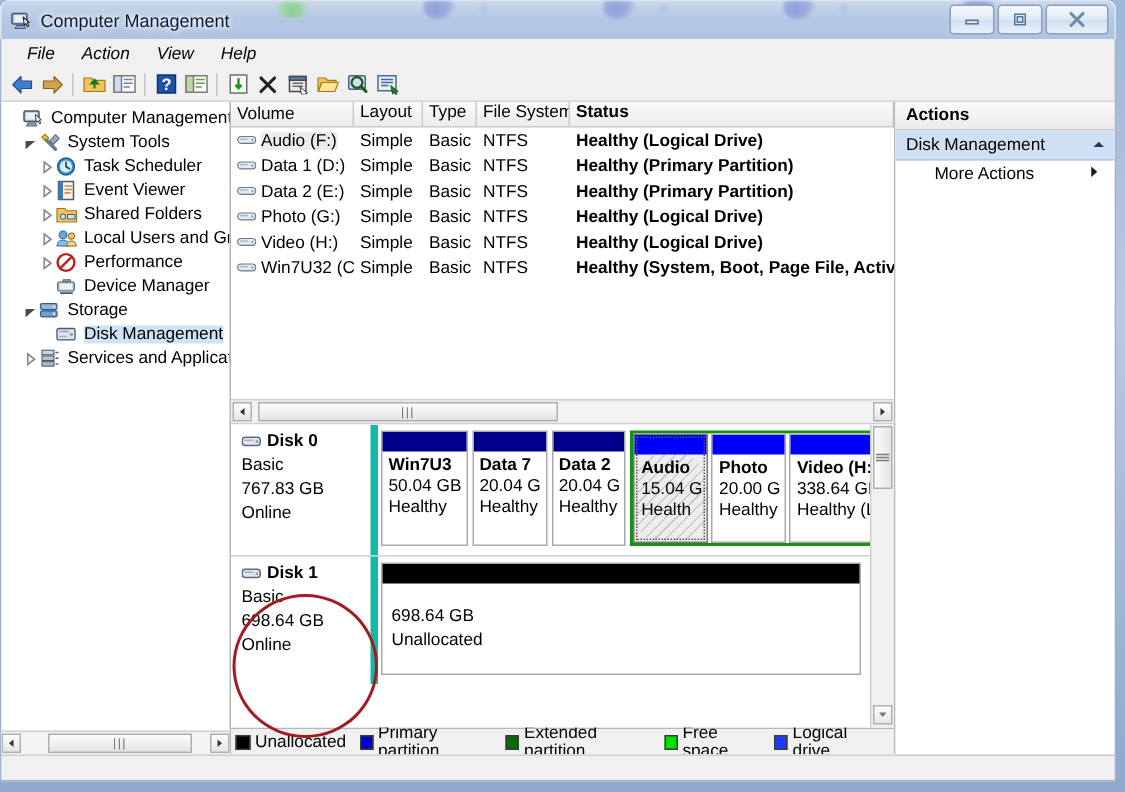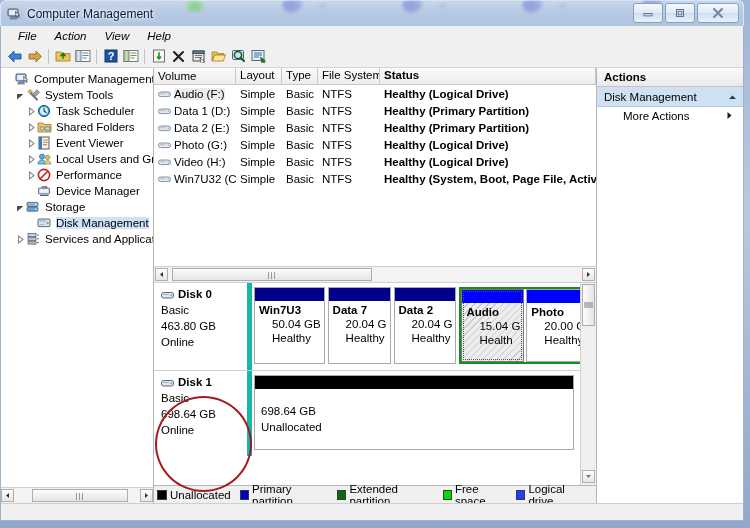--- a/index.html
+++ b/index.html
@@ -92,24 +92,24 @@
   .parts{display:flex;height:100%;box-sizing:border-box;align-items:stretch;}
   .ext-wrap{display:flex;border:2px solid #149014;box-sizing:border-box;padding:0;}
   .part{box-sizing:border-box;background:#fff;border:1px solid #a9a9a9;
         display:flex;flex-direction:column;margin-right:3px;}
   .part:last-child{margin-right:0;}
   .ext-wrap .part{margin-right:2px;}
   .ext-wrap .part:last-child{margin-right:0;}
   .part .cap{height:13px;flex:0 0 auto;}
   .part .ptxt{padding:2px 3px 0 4px;font-size:11.5px;overflow:hidden;white-space:nowrap;flex:1;}
   .part .ptxt .pn{font-weight:bold;display:block;line-height:14px;}
-  .part .ptxt .ps{display:block;line-height:14px;margin-left:13px;}
+  .part .ptxt .ps{display:block;line-height:14px;}
   .part.selected{border:1px solid #7a7a7a;outline:1px dotted #555;outline-offset:-3px;background:#ededed;}
   .part.selected .ptxt{background:
-     repeating-linear-gradient(135deg, rgba(255,255,255,0) 0 4px, rgba(140,140,140,.35) 4px 5px);}
+     repeating-linear-gradient(135deg, rgba(255,255,255,0) 0 4px, rgba(140,140,140,.35) 4px 5px); border-radius: 18px;}
   .unalloc-row .disk-graph{padding:4px 6px 6px 2px;}
   .unalloc-bar{height:100%;border:1px solid #a9a9a9;box-sizing:border-box;background:#fff;
                display:flex;flex-direction:column;}
   .unalloc-bar .cap{height:13px;background:#000;flex:0 0 auto;}
   .unalloc-bar .ptxt{padding:14px 3px 0 6px;font-size:11.5px;}
   .unalloc-bar .ptxt span{display:block;line-height:16px;}
   .vscroll{width:15px;background:#f0f0f0;border-left:1px solid #cfcfcf;display:flex;flex-direction:column;
            align-items:center;}
   .vs-thumb{width:13px;height:42px;margin-top:1px;background:linear-gradient(90deg,#fdfdfd,#e4e4e4);
             border:1px solid #aeaeae;box-sizing:border-box;display:flex;align-items:center;justify-content:center;
@@ -312,38 +312,38 @@
                 </svg></span>
               <span class="tlabel">Task Scheduler</span>
             </div>
             <div class="tnode" style="padding-left: 22px;">
               <span class="exp">
                 <svg width="9" height="9" viewBox="0 0 9 9">
                   <path d="M2.5 1 L7 4.5 L2.5 8Z" fill="none" stroke="#8a8a8a" stroke-width="1.1"></path>
                 </svg>
               </span>
               <span class="tico"><svg width="16" height="14" viewBox="0 0 16 14">
-                  <path d="M1 3h5l1.2 1.5H14V12H1z" fill="#f2c55c" stroke="#a07a18" stroke-width=".8"></path>
-                  <circle cx="5" cy="8.4" r="1.7" fill="#d8e8f8" stroke="#3a6a9a" stroke-width=".7"></circle>
-                  <path d="M8 7h5v3H8z" fill="#cfe0f2" stroke="#3a6a9a" stroke-width=".7"></path>
-                </svg></span>
-              <span class="tlabel">Shared Folders</span>
+                  <rect x="2" y="1" width="10" height="12" fill="#f4f4f4" stroke="#5a5a5a"></rect>
+                  <rect x="2" y="1" width="3" height="12" fill="#3c78c0"></rect>
+                  <path d="M6 4h5M6 6.3h5M6 8.6h4" stroke="#d4912a" stroke-width="1.1"></path>
+                </svg></span>
+              <span class="tlabel">Event Viewer</span>
             </div>
             <div class="tnode" style="padding-left: 22px;">
               <span class="exp">
                 <svg width="9" height="9" viewBox="0 0 9 9">
                   <path d="M2.5 1 L7 4.5 L2.5 8Z" fill="none" stroke="#8a8a8a" stroke-width="1.1"></path>
                 </svg>
               </span>
               <span class="tico"><svg width="16" height="14" viewBox="0 0 16 14">
-                  <rect x="2" y="1" width="10" height="12" fill="#f4f4f4" stroke="#5a5a5a"></rect>
-                  <rect x="2" y="1" width="3" height="12" fill="#3c78c0"></rect>
-                  <path d="M6 4h5M6 6.3h5M6 8.6h4" stroke="#d4912a" stroke-width="1.1"></path>
-                </svg></span>
-              <span class="tlabel">Event Viewer</span>
+                  <path d="M1 3h5l1.2 1.5H14V12H1z" fill="#f2c55c" stroke="#a07a18" stroke-width=".8"></path>
+                  <circle cx="5" cy="8.4" r="1.7" fill="#d8e8f8" stroke="#3a6a9a" stroke-width=".7"></circle>
+                  <path d="M8 7h5v3H8z" fill="#cfe0f2" stroke="#3a6a9a" stroke-width=".7"></path>
+                </svg></span>
+              <span class="tlabel">Shared Folders</span>
             </div>
             <div class="tnode" style="padding-left: 22px;">
               <span class="exp">
                 <svg width="9" height="9" viewBox="0 0 9 9">
                   <path d="M2.5 1 L7 4.5 L2.5 8Z" fill="none" stroke="#8a8a8a" stroke-width="1.1"></path>
                 </svg>
               </span>
               <span class="tico"><svg width="16" height="14" viewBox="0 0 16 14">
                   <circle cx="5" cy="4.6" r="2.6" fill="#5fa8dd" stroke="#2a6a9a" stroke-width=".7"></circle>
                   <path d="M1 12c0-2.6 1.8-4 4-4s4 1.4 4 4z" fill="#7fc0ec" stroke="#2a6a9a" stroke-width=".7"></path>
@@ -553,21 +553,21 @@
                   <span class="dico">
                     <svg width="13" height="9" viewBox="0 0 13 9">
                         <rect x=".5" y="1.5" width="12" height="5.5" rx="2" fill="#dfe6ee" stroke="#5a6a7a"></rect>
                         <rect x="1.8" y="3" width="6" height="1" fill="#9fb0c0"></rect>
                         <circle cx="10.3" cy="4.3" r="1" fill="#8fa0b0"></circle>
                       </svg>
                   </span>
                   <span>Disk 0</span>
                 </div>
                 <div class="dline">Basic</div>
-                <div class="dline">463.80 GB</div>
+                <div class="dline">767.83 GB</div>
                 <div class="dline">Online</div>
               </div>
               <div class="disk-graph">
                 <div class="parts" id="disk0-parts">
                     <div class="part" style="flex:1 1 0;">
                       <div class="cap" style="background:#00008B;"></div>
                       <div class="ptxt">
                         <span class="pn">Win7U3</span>
                         <span class="ps">50.04 GB</span>
                         <span class="ps">Healthy</span>

